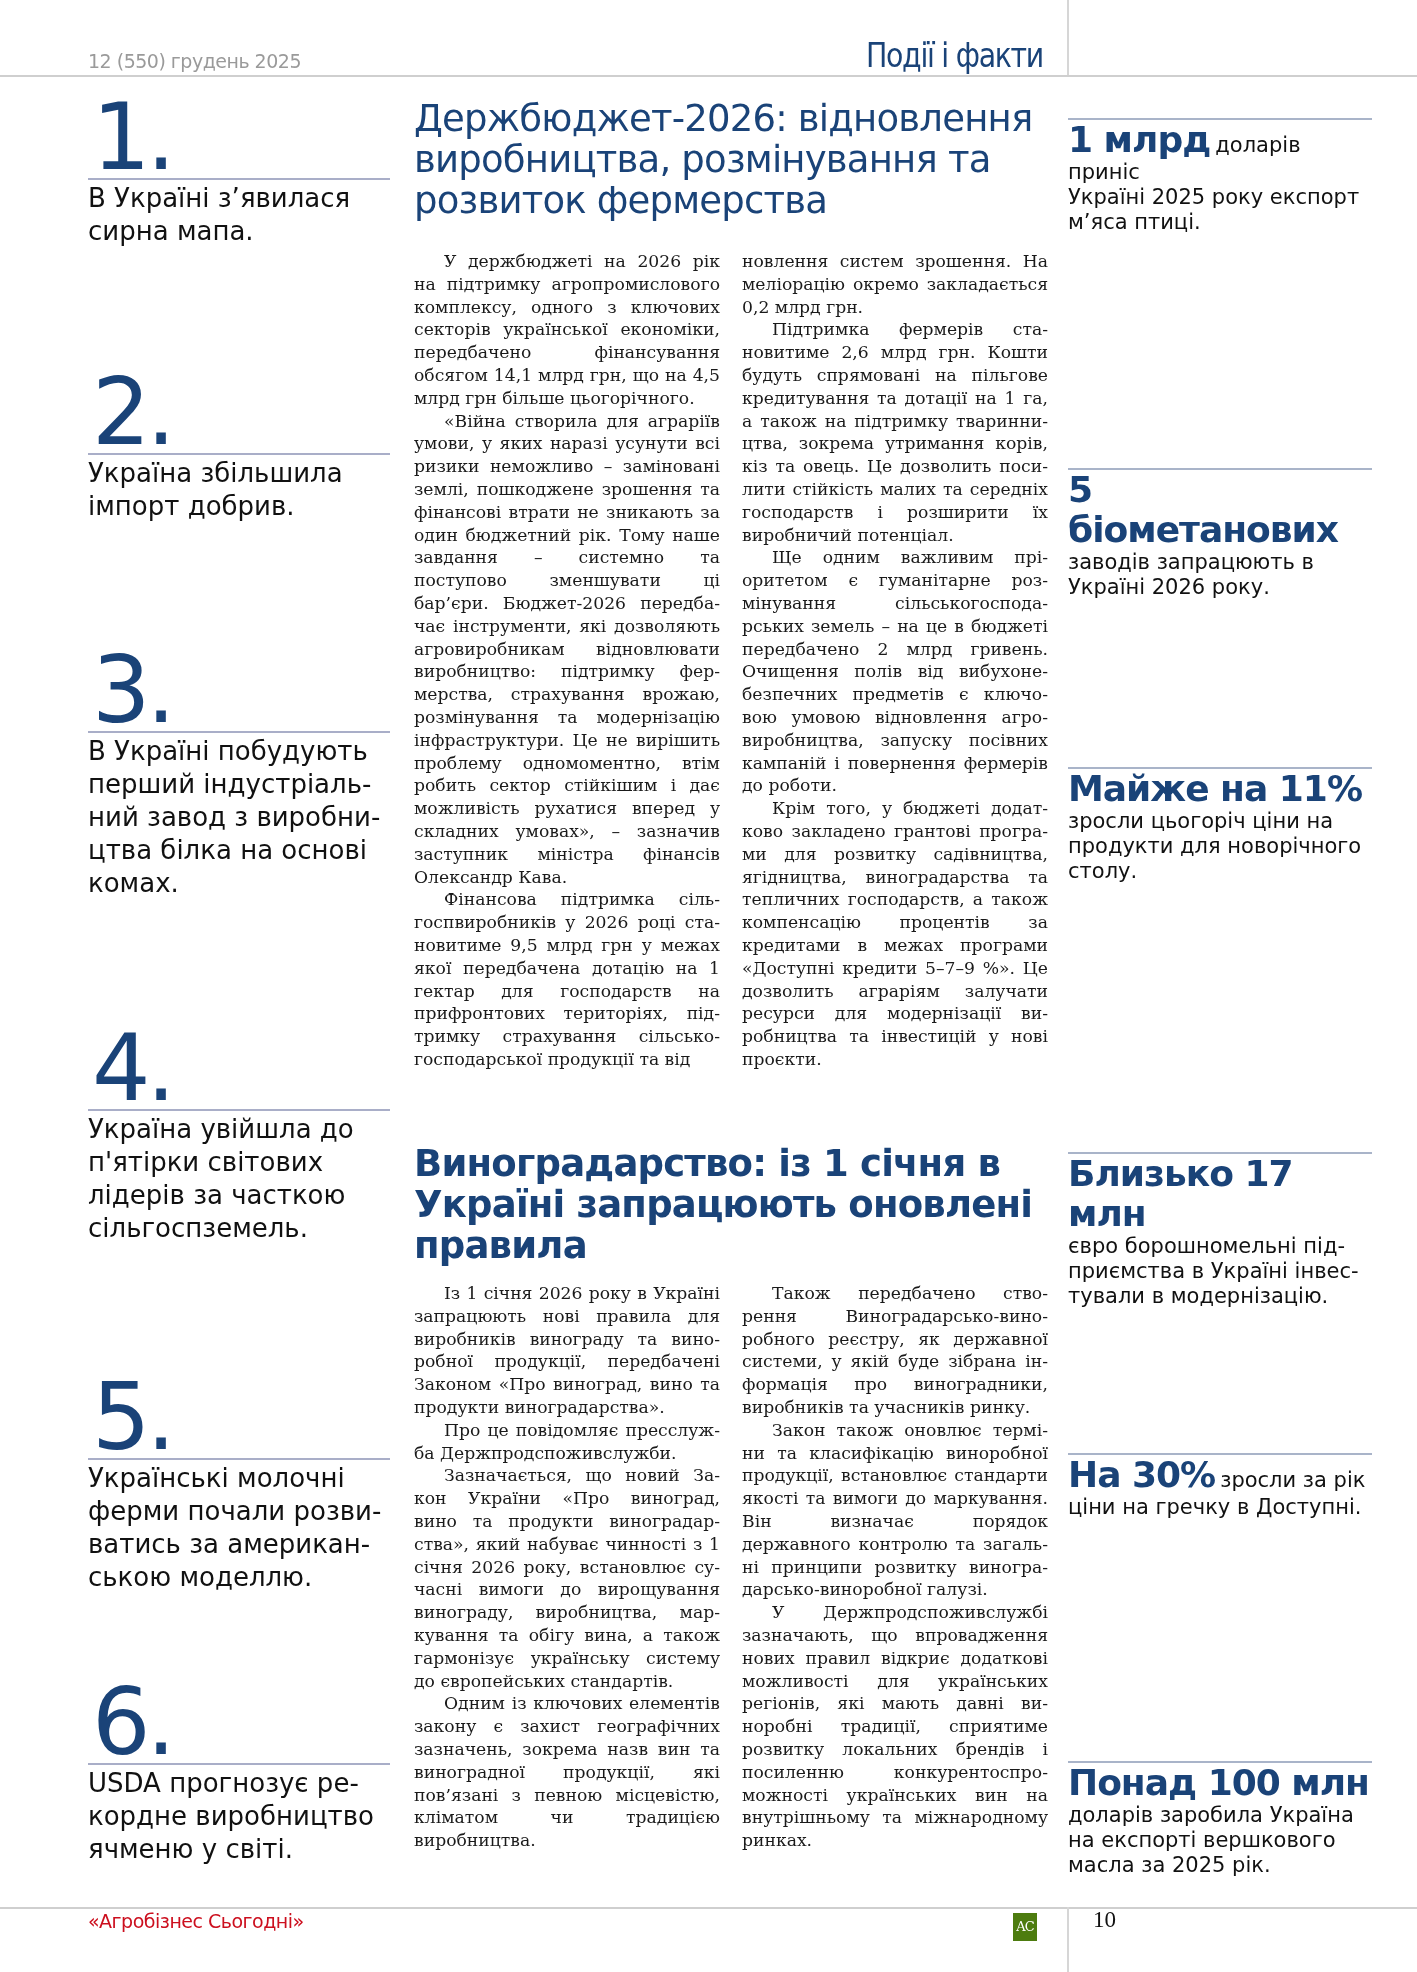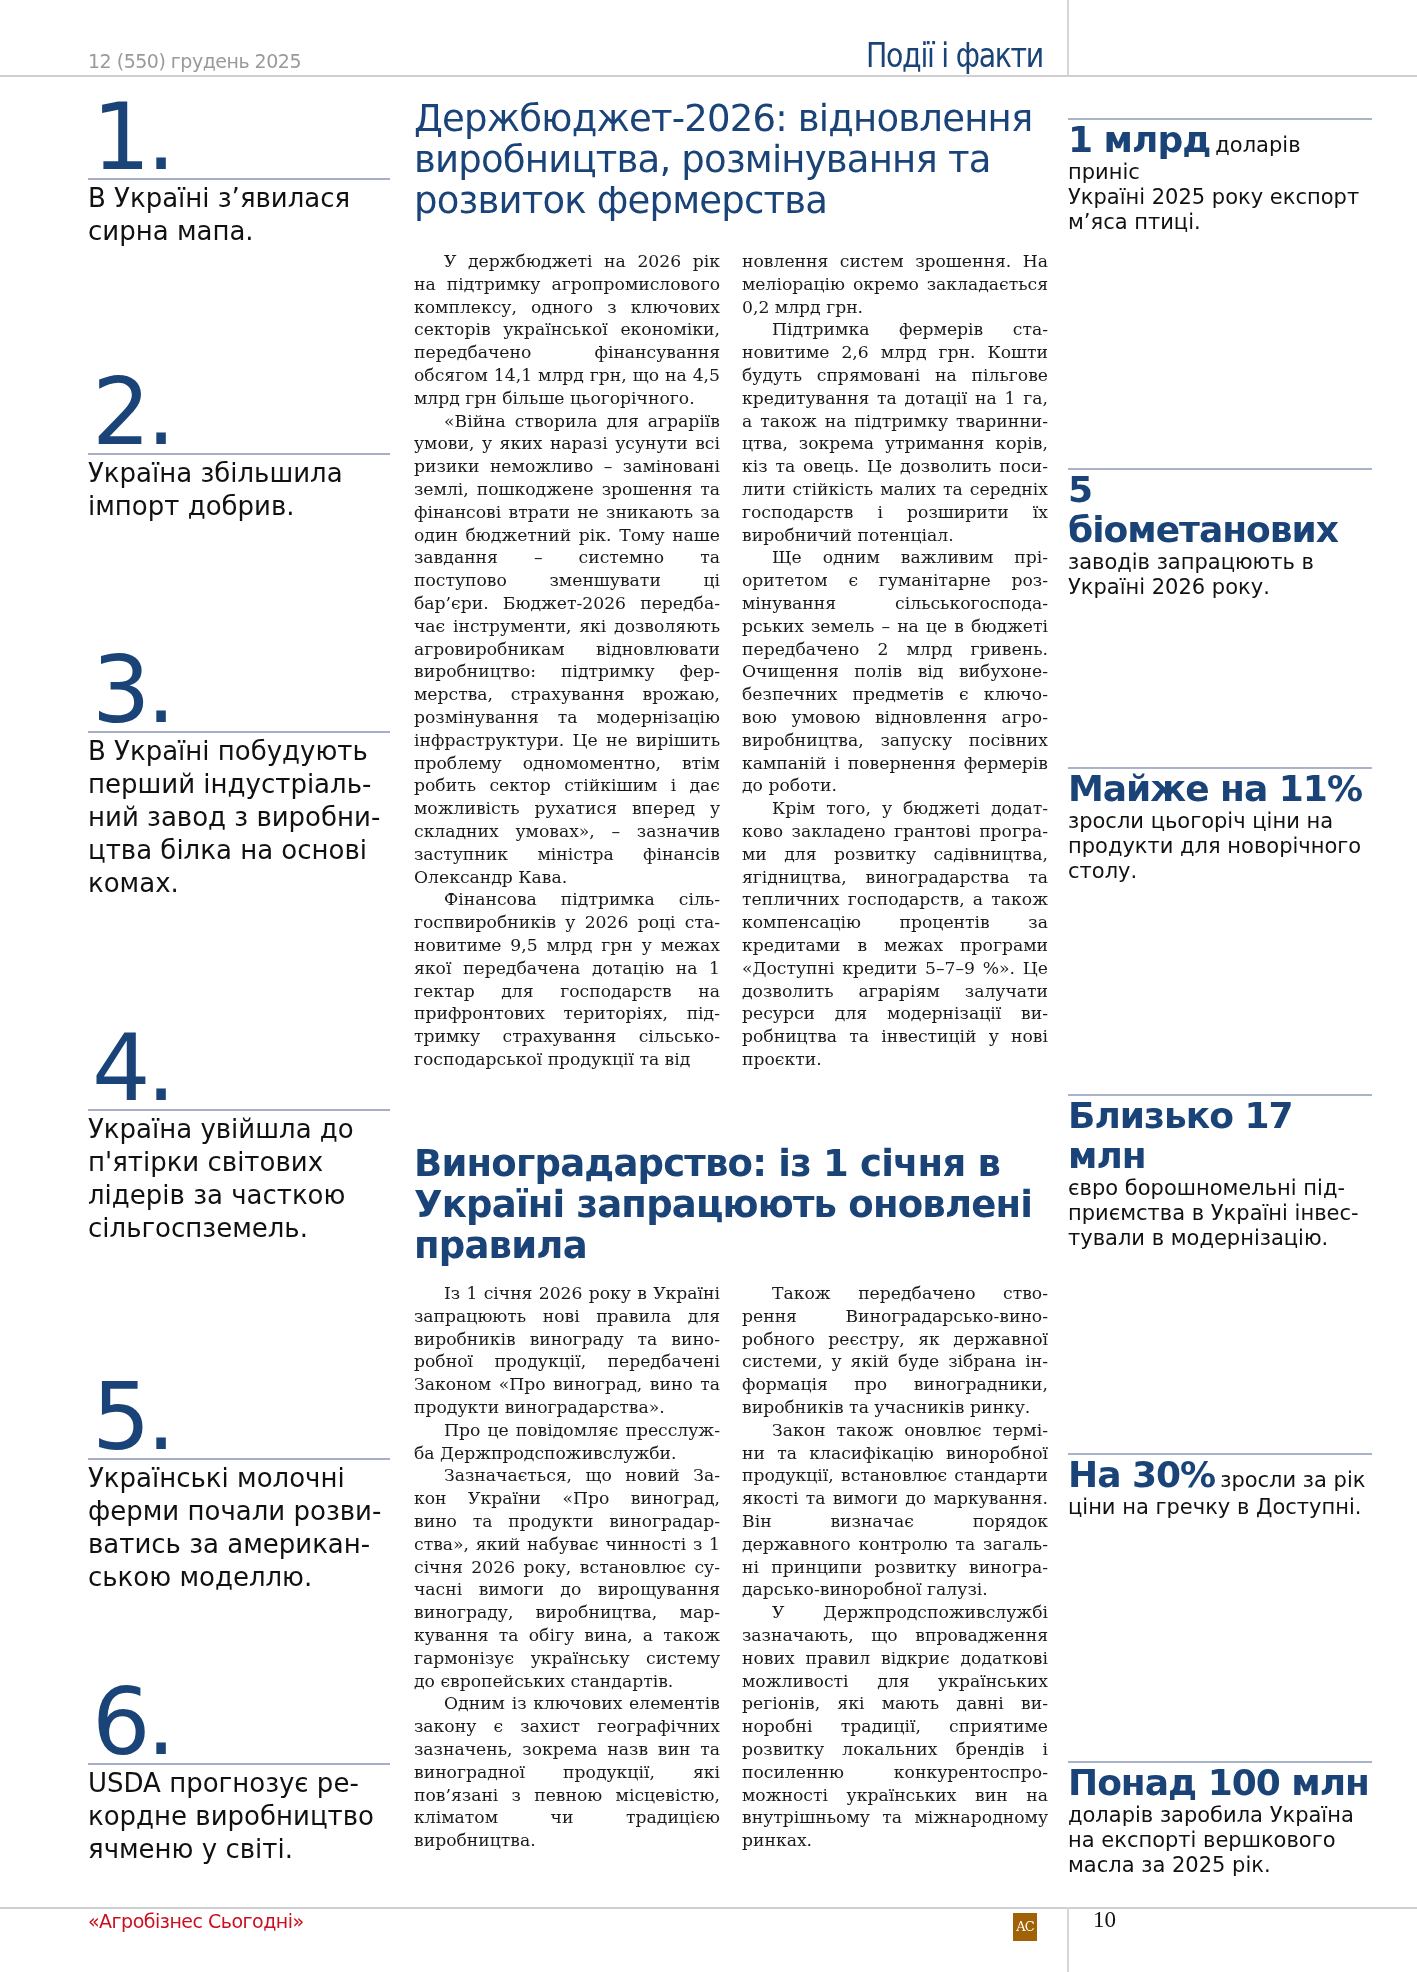--- a/index.html
+++ b/index.html
@@ -22,21 +22,21 @@
   .col p { margin:0; text-indent:30px; }
   .col p.cont { text-indent:0; }
 
   
   .fact { position:absolute; left:1068px; width:304px; }
   .fact .rule { height:2px; background:#a9b4c9; }
   .fact .big { font-family:"DejaVu Sans", sans-serif; font-weight:bold; font-size:36px; line-height:40px; color:#1a4378; letter-spacing:-1px; }
   .fact .small { font-family:"DejaVu Sans", sans-serif; font-size:21px; line-height:25px; color:#111; }
 
   .footer-brand { left:88px; top:1910px; font-family:"DejaVu Sans", sans-serif; font-size:19px; color:#cc0f1e; letter-spacing:-0.5px; }
-  .logo { left:1013px; top:1913px; width:24px; height:28px; background:#a16207; color:#fff; font-family:"DejaVu Serif", serif; font-size:13px; line-height:28px; text-align:center; letter-spacing:-1px; }
+  .logo { left:1013px; top:1913px; width:24px; height:28px; background:#4d7c0f; color:#fff; font-family:"DejaVu Serif", serif; font-size:13px; line-height:28px; text-align:center; letter-spacing:-1px; }
   .page-num { left:1093px; top:1907px; font-family:Liberation Serif, serif; font-size:23px; color:#111; }
 </style>
 </head>
 <body>
 
 <div class="abs issue">12 (550) грудень 2025</div>
 <div class="abs section-title">Події і факти</div>
 <div class="vline" style="left:1067px; top:0; height:75px;"></div>
 <div class="hline" style="left:0; top:75px; width:1417px;"></div>
 
@@ -105,21 +105,21 @@
 <div class="fact" style="top:448px;margin-top:20px;">
   <div class="rule"></div>
   <div class="big">5 біометанових</div>
   <div class="small">заводів запрацюють в Україні 2026 року.</div>
 </div>
 <div class="fact" style="top:767px;">
   <div class="rule"></div>
   <div class="big">Майже на 11%</div>
   <div class="small">зросли цьогоріч ціни на продукти для новоріч­ного столу.</div>
 </div>
-<div class="fact" style="top:1094px;">
+<div class="fact" style="top:1152px;">
   <div class="rule"></div>
   <div class="big">Близько 17 млн</div>
   <div class="small">євро борошномельні під­приємства в Україні інвес­тували в модернізацію.</div>
 </div>
 <div class="fact" style="top:1453px;">
   <div class="rule"></div>
   <div><span class="big">На 30%</span> <span class="small">зросли за рік</span></div>
   <div class="small">ціни на гречку в Доступні.</div>
 </div>
 <div class="fact" style="top:1761px;">

